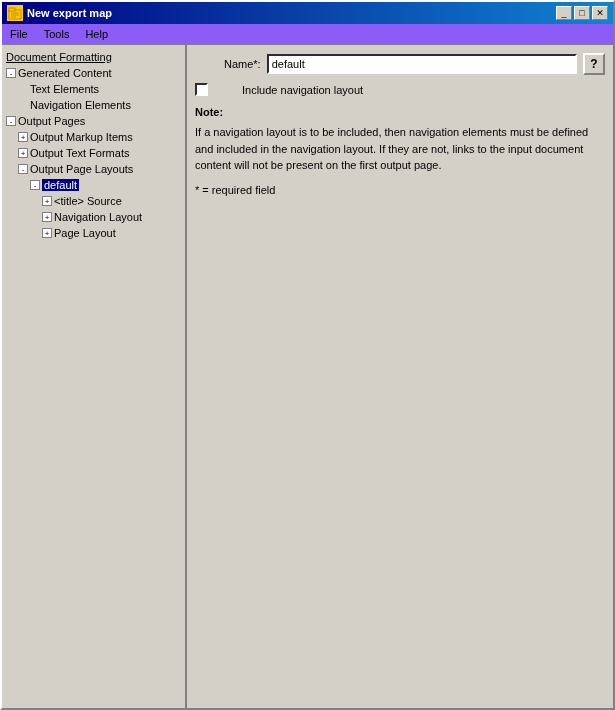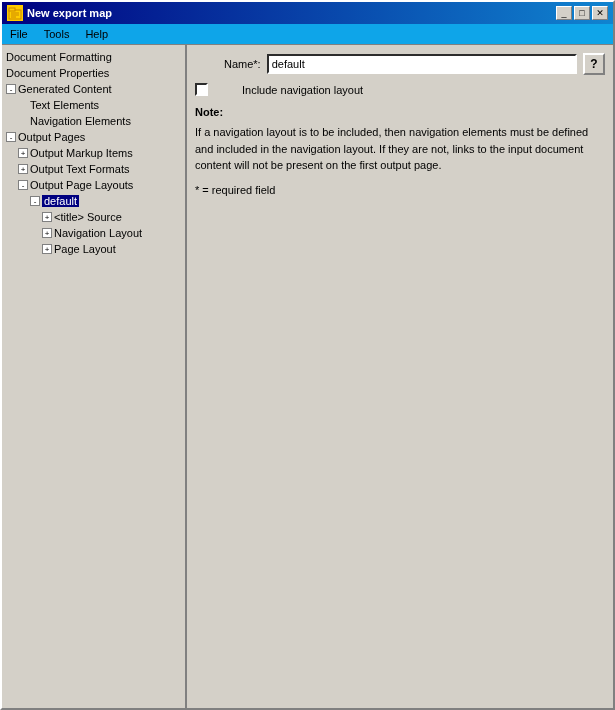--- a/index.html
+++ b/index.html
@@ -68,21 +68,21 @@
       border-left-color: #ffffff;
       display: flex;
       align-items: center;
       justify-content: center;
       font-size: 9px;
       cursor: pointer;
       color: #000;
     }
 
     .menu-bar {
-      background: #0ea5e9;
+      background: #8b5cf6;
       border-bottom: 1px solid #808080;
       padding: 2px 0;
       display: flex;
       gap: 0;
     }
 
     .menu-item {
       padding: 2px 8px;
       cursor: pointer;
       font-size: 11px;
@@ -255,30 +255,25 @@
     <div class="menu-item">File</div>
     <div class="menu-item">Tools</div>
     <div class="menu-item">Help</div>
   </div>
 
   <div class="main-content">
 
     <div class="sidebar">
 
       <div class="tree-item">
-        <div class="tree-label indent-0" style="padding-left:2px;">
+        <div class="tree-label indent-0" style="padding-left:2px;text-decoration:underline;">
           <span class="tree-text">Document Formatting</span>
         </div>
       </div>
 
-      <div class="tree-item">
-        <div class="tree-label indent-0" style="padding-left:2px;">
-          <span class="tree-text">Document Properties</span>
-        </div>
-      </div>
 
       <div class="tree-item">
         <div class="tree-label" style="padding-left:2px; display:flex; align-items:center;">
           <div class="expand-icon">-</div>
           <span class="tree-text">Generated Content</span>
         </div>
       </div>
 
       <div class="tree-item">
         <div class="tree-label" style="padding-left:16px; display:flex; align-items:center;">

